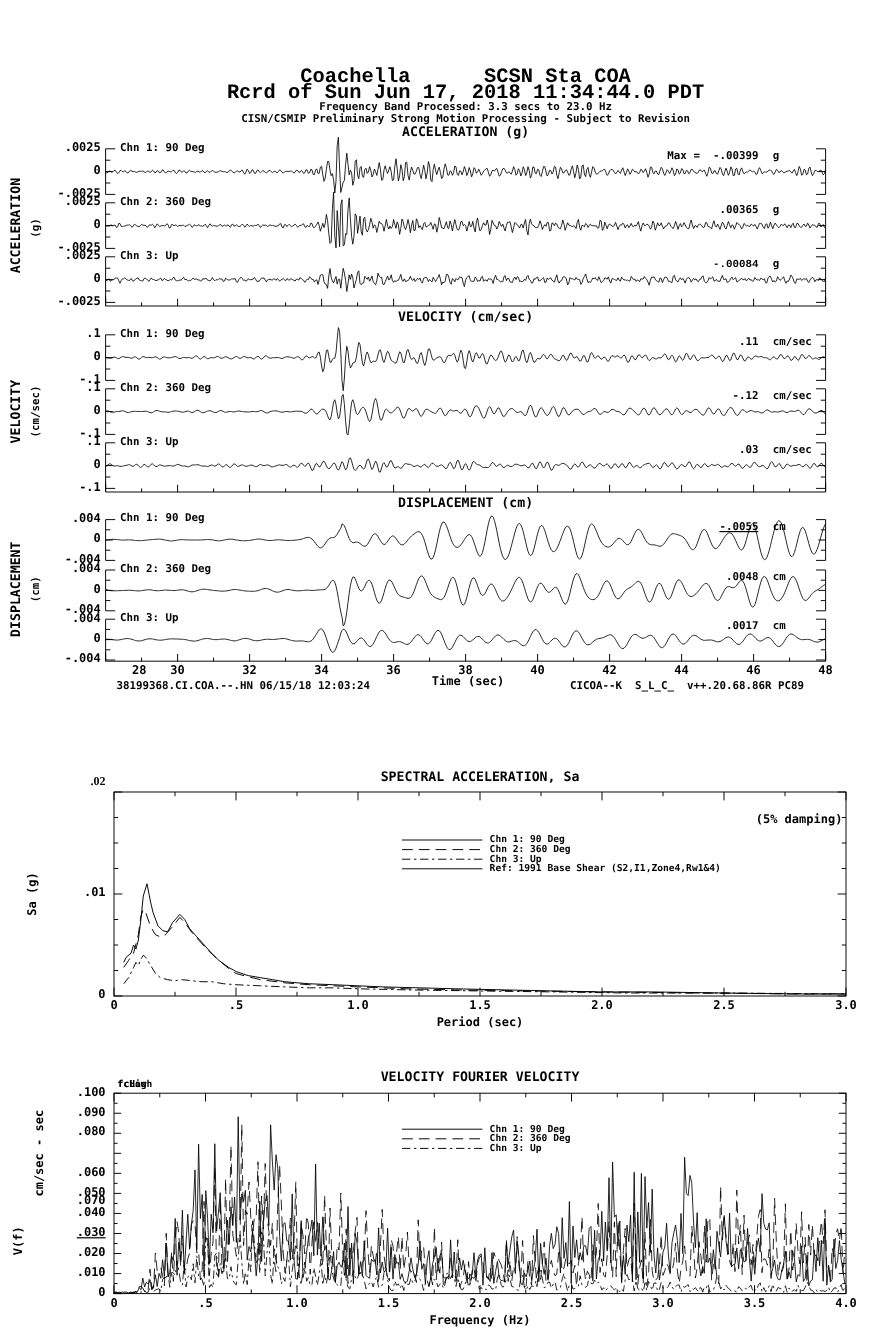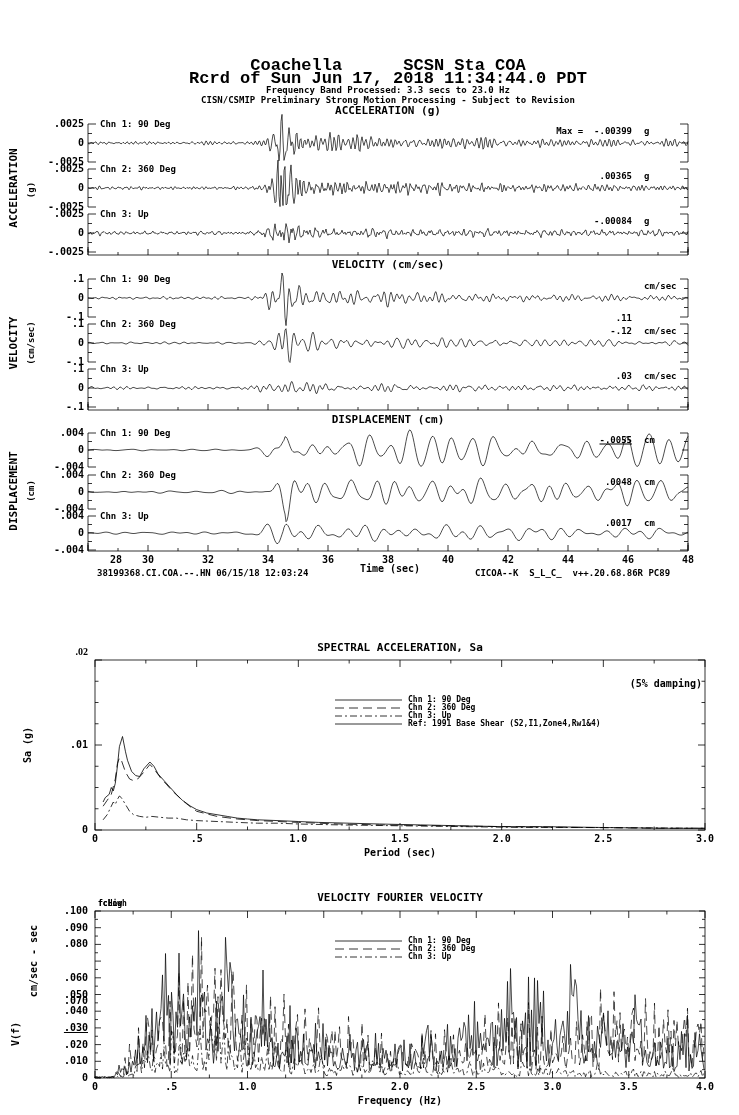--- a/index.html
+++ b/index.html
@@ -397,27 +397,27 @@
     <div class="t b le s9" style="left: 100px; top: 169px;">Chn 2: 360 Deg</div>
     <div class="t b re s10" style="left: 84px; top: 169px;">.0025</div>
     <div class="t b re s10" style="left: 84px; top: 188px;">0</div>
     <div class="t b re s10" style="left: 84px; top: 207px;">-.0025</div>
     <div class="t b re s9" style="left: 632px; top: 176px;">.00365</div>
     <div class="t b le s9" style="left: 644px; top: 176px;">g</div>
     <div class="t b le s9" style="left: 100px; top: 214px;">Chn 3: Up</div>
     <div class="t b re s10" style="left: 84px; top: 214px;">.0025</div>
     <div class="t b re s10" style="left: 84px; top: 233px;">0</div>
     <div class="t b re s10" style="left: 84px; top: 252px;">-.0025</div>
-    <div class="t b re s9" style="left: 632px; top: 221px;">-.00084</div>
+    <div class="t b re s9" style="left: 632px; top: 221px; font-family: Liberation Mono, monospace;">-.00084</div>
     <div class="t b le s9" style="left: 644px; top: 221px;">g</div>
     <div class="t b le s9" style="left: 100px; top: 279px;">Chn 1: 90 Deg</div>
     <div class="t b re s10" style="left: 84px; top: 279px;">.1</div>
     <div class="t b re s10" style="left: 84px; top: 298px;">0</div>
     <div class="t b re s10" style="left: 84px; top: 317px;">-.1</div>
-    <div class="t b re s9" style="left: 632px; top: 286px; margin-top: 32px;">.11</div>
+    <div class="t b re s9" style="left: 632px; top: 286px;">.11</div>
     <div class="t b le s9" style="left: 644px; top: 286px;">cm/sec</div>
     <div class="t b le s9" style="left: 100px; top: 324px;">Chn 2: 360 Deg</div>
     <div class="t b re s10" style="left: 84px; top: 324px;">.1</div>
     <div class="t b re s10" style="left: 84px; top: 343px;">0</div>
     <div class="t b re s10" style="left: 84px; top: 362px;">-.1</div>
     <div class="t b re s9" style="left: 632px; top: 331px;">-.12</div>
     <div class="t b le s9" style="left: 644px; top: 331px;">cm/sec</div>
     <div class="t b le s9" style="left: 100px; top: 369px;">Chn 3: Up</div>
     <div class="t b re s10" style="left: 84px; top: 369px;">.1</div>
     <div class="t b re s10" style="left: 84px; top: 388px;">0</div>

